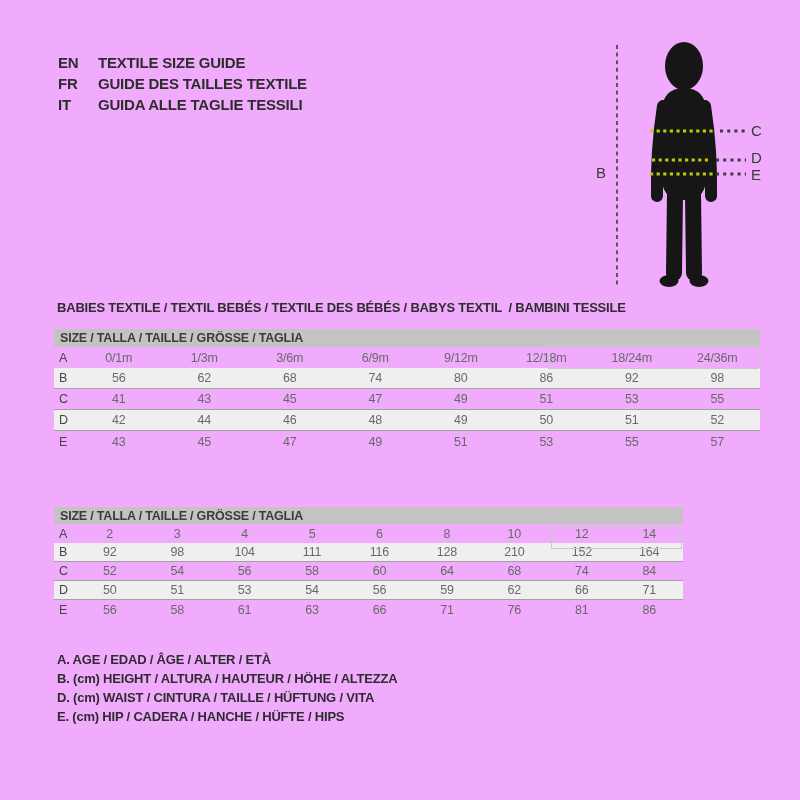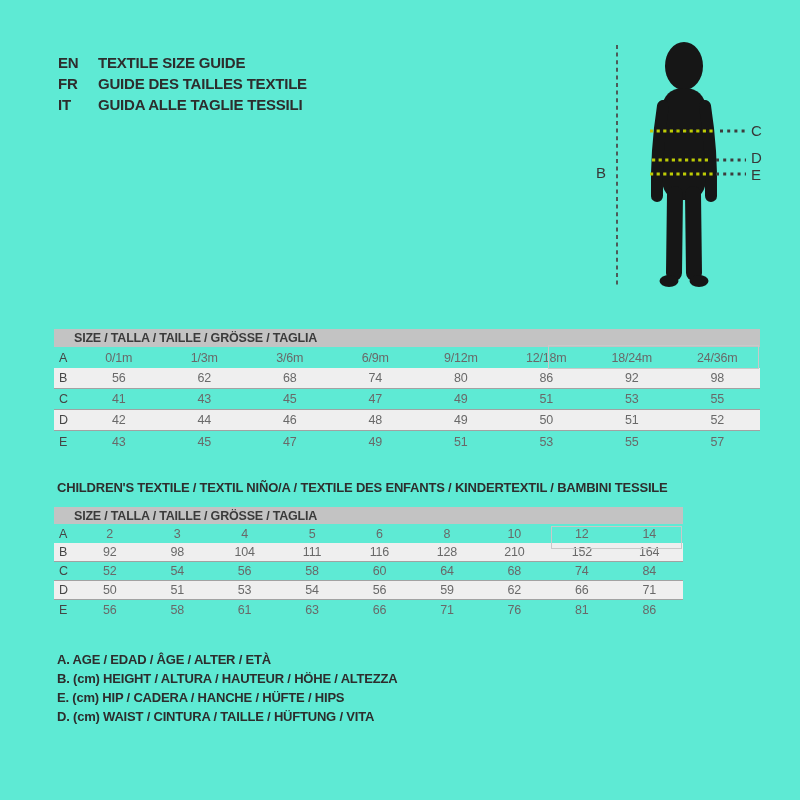--- a/index.html
+++ b/index.html
@@ -1,38 +1,38 @@
 <!DOCTYPE html>
 <html><head>
 <meta charset="utf-8">
 <style>
   * { margin:0; padding:0; box-sizing:border-box; }
   html,body { background:#ffffff; }
   .page {
     position:relative; width:800px; height:800px; overflow:hidden;
-    background:#5eead4; font-family:"Liberation Sans", sans-serif;
+    background:#f0abfc; font-family:"Liberation Sans", sans-serif;
     color:#2d2d2d; letter-spacing:-0.2px;
   }
   
   .lang-block { position:absolute; left:58px; top:52px; }
   .lang-row { display:flex; height:21px; align-items:center; font-size:15px; font-weight:bold; color:#2d2d2d; }
   .lang-code { width:40px; }
   
   .figure-wrap { position:absolute; left:588px; top:35px; width:182px; height:266px; }
   
   .sec-heading { position:absolute; left:57px; font-size:13px; font-weight:bold; color:#2e2e2e; white-space:pre; }
   .heading-babies { top:300px; }
   .heading-children { top:480px; }
   
   .size-table { position:absolute; left:54px; }
   .babies-table { top:329px; width:706px; }
   .children-table { top:507px; width:629px; }
   .thead {
     background:#c3c3c3; color:#3b3b3b; font-size:12.5px; font-weight:bold;
-    display:flex; align-items:center; padding-left:20px;
+    display:flex; align-items:center; padding-left:6px;
   }
   .babies-table .thead { height:18px; }
   .children-table .thead { height:17px; }
   .trow { display:flex; align-items:center; font-size:12.5px; color:#696969; }
   .babies-table .trow { height:21px; }
   .children-table .trow { height:19px; }
   .tlabel { width:22px; padding-left:5px; color:#454545; flex:none; }
   .tcell { flex:1; text-align:center; }
   .row-shade { background:#efefef; }
   .row-line { border-bottom:1px solid #a2a2a2; }
@@ -89,20 +89,21 @@
       <line x1="64" y1="125" x2="122" y2="125" stroke="#bdcb06" stroke-width="3.2" stroke-dasharray="3.2,3.4"></line>
       <line x1="128" y1="125" x2="158" y2="125" stroke="#3c3c3c" stroke-width="3" stroke-dasharray="3,4.2"></line>
       <text x="163" y="128" font-size="15" fill="#383838" font-family="Liberation Sans, sans-serif">D</text>
 
       <line x1="62" y1="139" x2="125" y2="139" stroke="#bdcb06" stroke-width="3.2" stroke-dasharray="3.2,3.4"></line>
       <line x1="128" y1="139" x2="158" y2="139" stroke="#3c3c3c" stroke-width="3" stroke-dasharray="3,4.2"></line>
       <text x="163" y="145" font-size="15" fill="#383838" font-family="Liberation Sans, sans-serif">E</text>
     </svg>
   </div>
 
+  <div class="sec-heading heading-babies">BABIES TEXTILE / TEXTIL BEBÉS / TEXTILE DES BÉBÉS / BABYS TEXTIL  / BAMBINI TESSILE</div>
 
   <div class="size-table babies-table">
     <div class="thead">SIZE / TALLA / TAILLE / GRÖSSE / TAGLIA</div>
 
     <div class="trow">
       <span class="tlabel">A</span>
       <span class="tcell">0/1m</span>
       <span class="tcell">1/3m</span>
       <span class="tcell">3/6m</span>
       <span class="tcell">6/9m</span>
@@ -156,21 +157,20 @@
       <span class="tcell">49</span>
       <span class="tcell">51</span>
       <span class="tcell">53</span>
       <span class="tcell">55</span>
       <span class="tcell">57</span>
     </div>
 
     <div class="hl-box"></div>
   </div>
 
-  <div class="sec-heading heading-children">CHILDREN'S TEXTILE / TEXTIL NIÑO/A / TEXTILE DES ENFANTS / KINDERTEXTIL / BAMBINI TESSILE</div>
 
   <div class="size-table children-table">
     <div class="thead">SIZE / TALLA / TAILLE / GRÖSSE / TAGLIA</div>
 
     <div class="trow">
       <span class="tlabel">A</span>
       <span class="tcell">2</span>
       <span class="tcell">3</span>
       <span class="tcell">4</span>
       <span class="tcell">5</span>
@@ -232,17 +232,17 @@
       <span class="tcell">81</span>
       <span class="tcell">86</span>
     </div>
 
     <div class="hl-box"></div>
   </div>
 
   <div class="legend">
     <div class="legend-line">A. AGE / EDAD / ÂGE / ALTER / ETÀ</div>
     <div class="legend-line">B. (cm) HEIGHT / ALTURA / HAUTEUR / HÖHE / ALTEZZA</div>
+    <div class="legend-line">D. (cm) WAIST / CINTURA / TAILLE / HÜFTUNG / VITA</div>
     <div class="legend-line">E. (cm) HIP / CADERA / HANCHE / HÜFTE / HIPS</div>
-    <div class="legend-line">D. (cm) WAIST / CINTURA / TAILLE / HÜFTUNG / VITA</div>
   </div>
 
 </div>
 
 </body></html>

